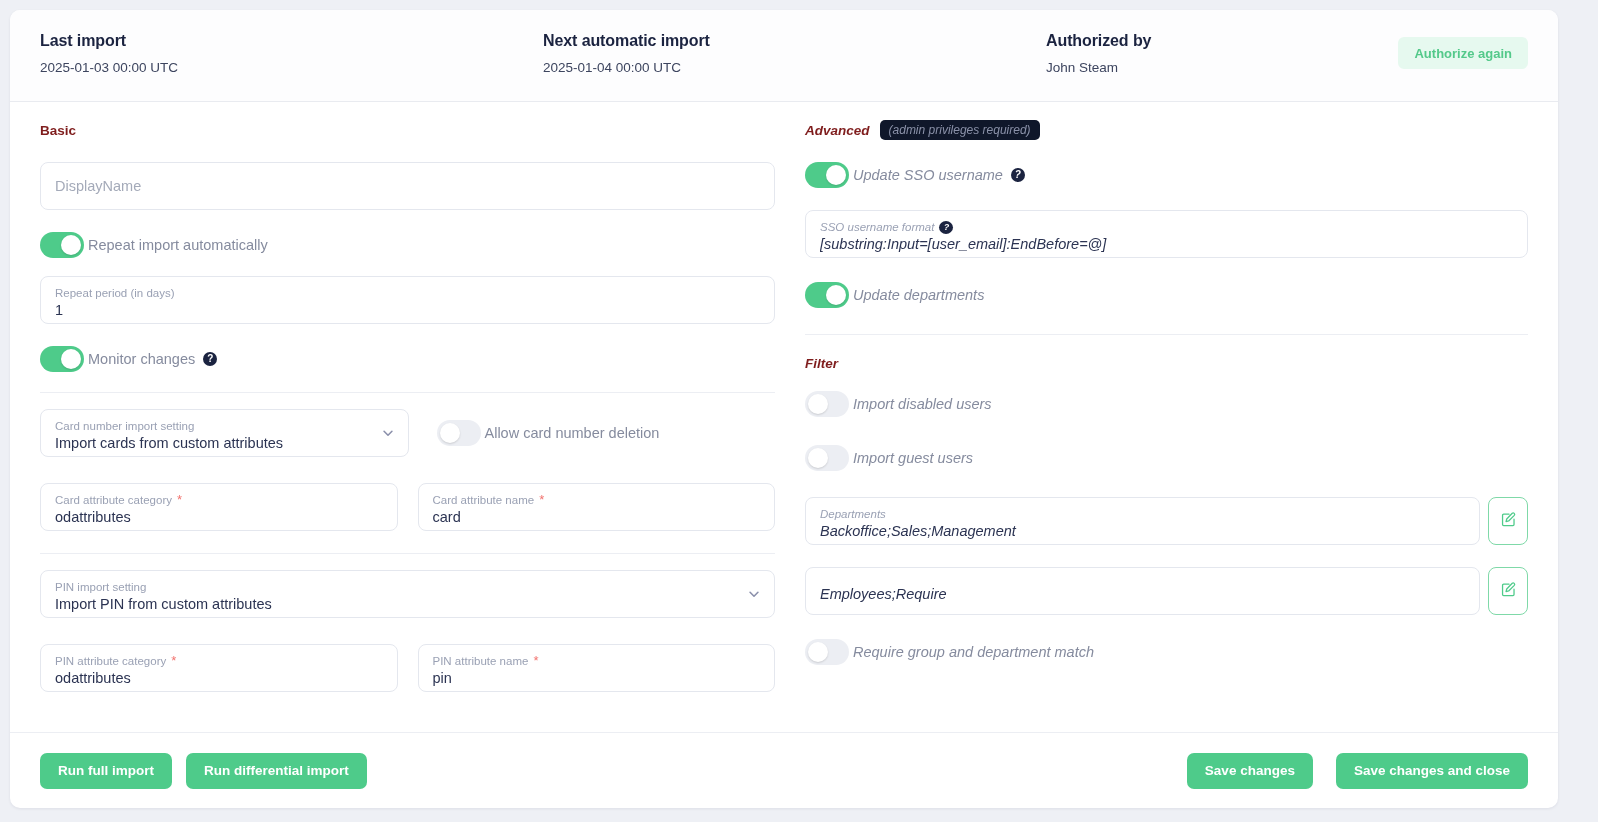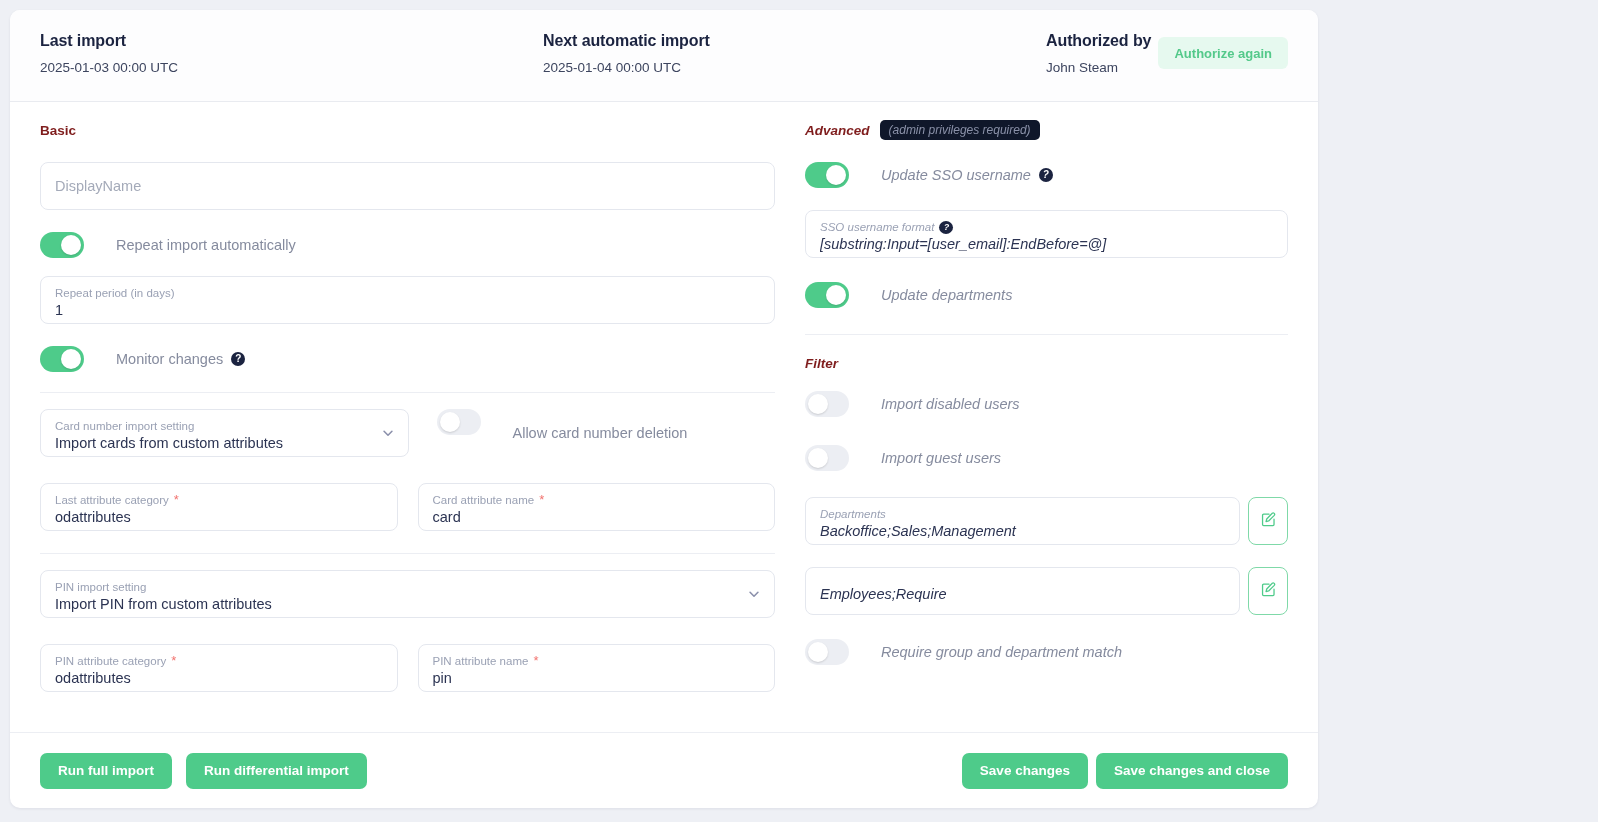--- a/index.html
+++ b/index.html
@@ -15,21 +15,21 @@
   .page {
     position: relative;
     width: 1598px;
     height: 822px;
     background: #eef0f5;
     padding: 10px 20px 14px 10px;
   }
 
   .card {
     position: relative;
-    width: 1308px;
+    width: 1548px;
     height: 798px;
     background: #ffffff;
     border-radius: 10px;
     box-shadow: 0 1px 3px rgba(20,30,60,0.08);
     overflow: hidden;
     display: flex;
     flex-direction: column;
   }
 
   
@@ -156,21 +156,22 @@
     width: 14px; height: 14px;
     color: #8b90ab;
   }
 
   .row2 { display: flex; gap: 20px; }
   .row2 > * { flex: 1 1 0; min-width: 0; }
 
   
   .toggle-row {
     display: flex;
-    gap: 32px;
+    align-items: center;
+    gap: 4px;
   }
   .switch {
     position: relative;
     width: 44px;
     height: 26px;
     border-radius: 13px;
     flex: 0 0 44px;
     cursor: pointer;
   }
   .switch.on  { background: #4ecb8a; }
@@ -236,21 +237,21 @@
   
   .footer {
     flex: 0 0 76px;
     height: 76px;
     border-top: 1px solid #eceef3;
     display: flex;
     align-items: center;
     padding: 0 30px;
   }
   .footer-left  { display: flex; gap: 14px; }
-  .footer-right { display: flex; gap: 8px; margin-left: auto; justify-content: flex-end; }
+  .footer-right { display: flex; gap: 23px; margin-left: auto; justify-content: flex-end; }
   .btn {
     height: 36px;
     padding: 0 18px;
     border: none;
     border-radius: 7px;
     background: #4ecb8a;
     color: #fff;
     font-size: 13.5px;
     font-weight: bold;
     font-family: "Liberation Sans", sans-serif;
@@ -345,21 +346,21 @@
             <div class="switch off">
                 <div class="knob"></div>
               </div>
             <span class="toggle-label">Allow card number deletion</span>
           </div>
         </div>
 
         <div class="row2 mt26">
           <div class="field with-label">
             <span class="fld-label">
-              <span>Last attribute category</span>
+              <span>Card attribute category</span>
               <span class="req">*</span>
             </span>
             <span class="fld-value">odattributes</span>
           </div>
           <div class="field with-label">
             <span class="fld-label">
               <span>Card attribute name</span>
               <span class="req">*</span>
             </span>
             <span class="fld-value">card</span>

